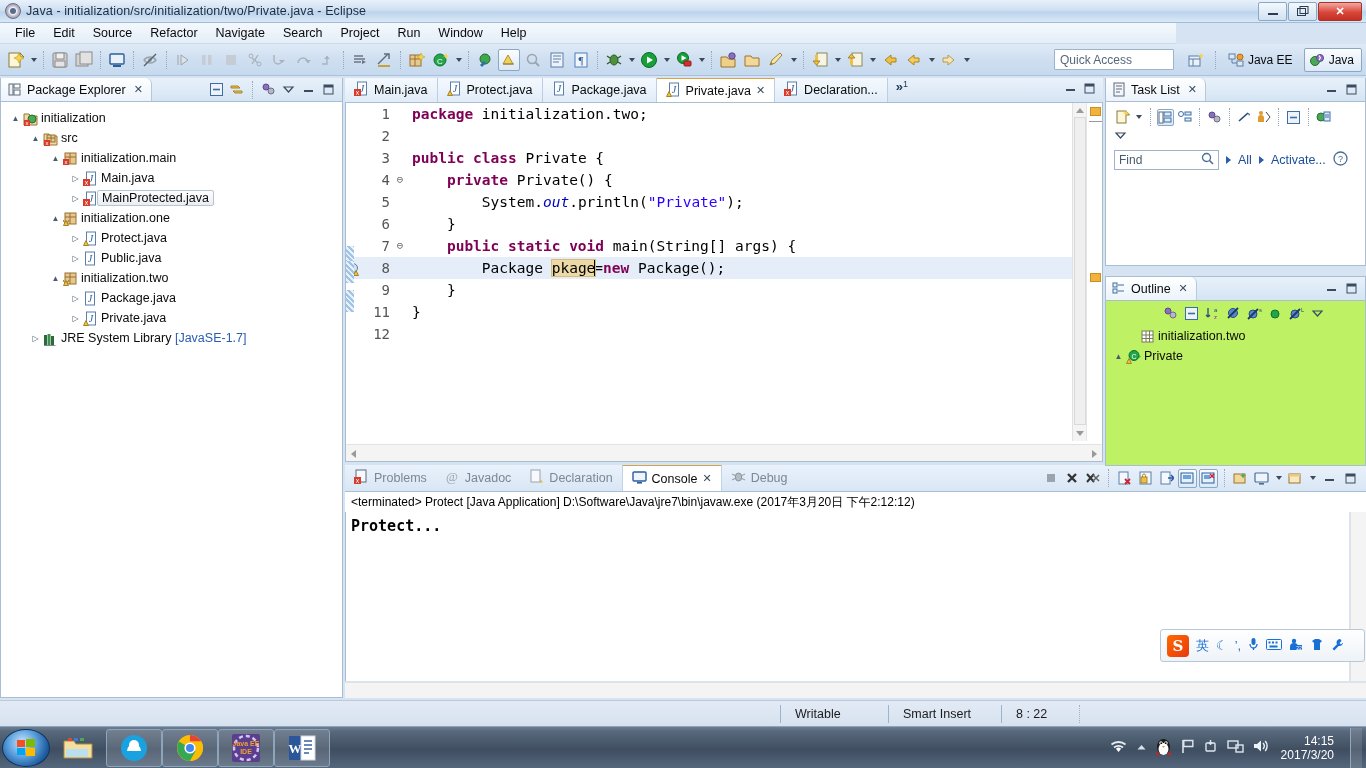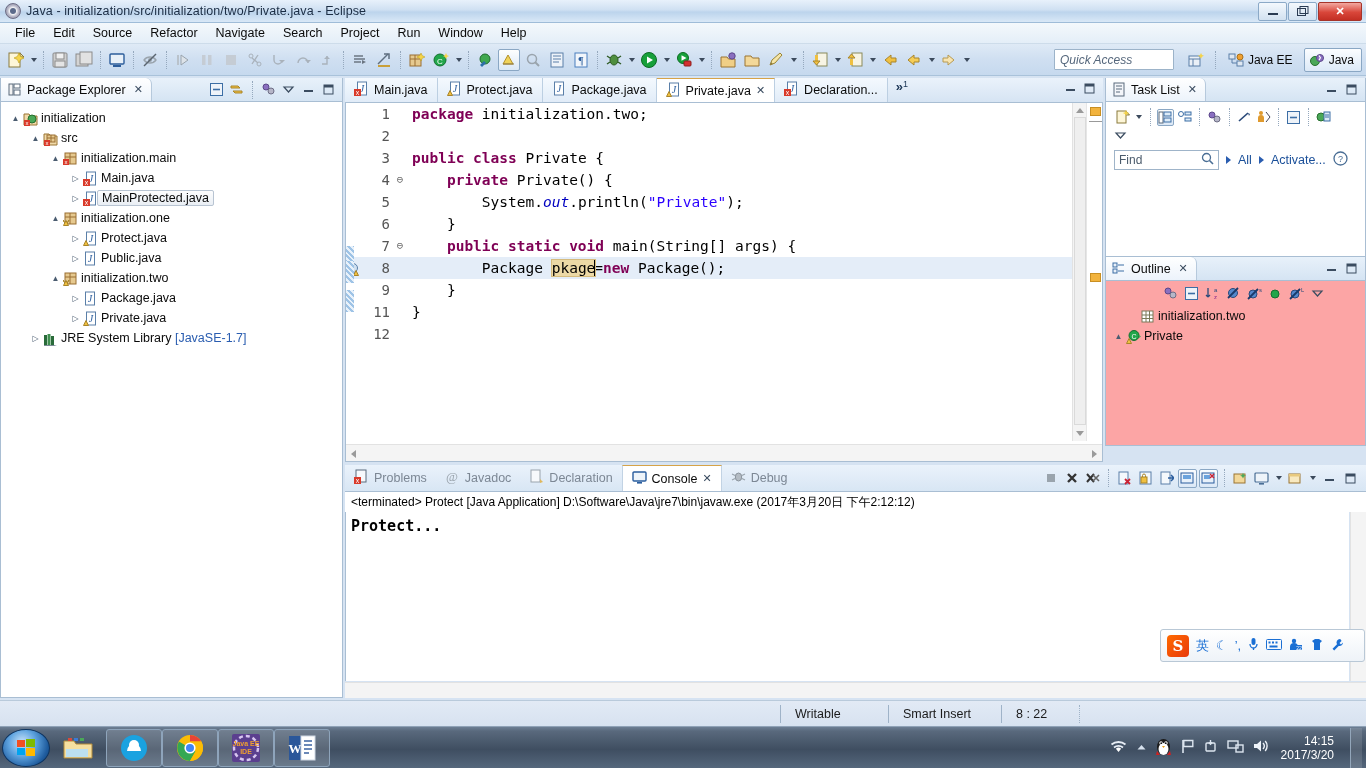--- a/index.html
+++ b/index.html
@@ -39,21 +39,21 @@
     font-size:11px; color:#2a3b52; border-radius:2px;
   }
   .winbtn.close {
     width:44px;
     background:linear-gradient(to bottom,#f2a8a0,#d9463a 55%,#c32f24);
     border:1px solid #a6342a; color:#fff; font-weight:bold;
   }
 
   
   .menubar {
-    position:absolute; left:0; top:23px; width:1366px; height:21px;
+    position:absolute; left:0; top:23px; width:1176px; height:21px;
     background:linear-gradient(to bottom,#f4f8fc,#e4eef8);
     display:flex; align-items:center; padding-left:6px;
     border-bottom:1px solid #cddcea;
   }
   .menu-item { padding:2px 9px; font-size:12.5px; color:#0a0a0a; }
 
   
   .toolbar {
     position:absolute; left:0; top:44px; width:1366px; height:32px;
     background:linear-gradient(to bottom,#dfeaf6 0%,#cfdff1 50%,#c6d9ee 100%);
@@ -63,21 +63,21 @@
   .tb { width:22px; height:22px; display:flex; align-items:center; justify-content:center; margin:0 1px; position:relative;}
   .tb svg{display:block;}
   .tb-sep { width:1px; height:18px; margin:0 4px; border-left:1px dotted #95a8bd; }
   .tb-arrow { width:11px; height:22px; display:flex;align-items:center;justify-content:center; }
   .tb-arrow:after{ content:""; border-left:3.5px solid transparent;border-right:3.5px solid transparent;border-top:4px solid #3c4a5c; }
   .tb-sel { border:1px solid #8aa7c4; background:linear-gradient(to bottom,#fdfefe,#dbe8f6); border-radius:2px; }
 
   .quick-access {
     position:absolute; right:192px; top:5px; width:120px; height:21px;
     background:#fff; border:1px solid #9cb3c9; border-radius:1px;
-    font-size:12px; color:#55677c; padding:2px 5px; line-height:17px;font-style:italic;
+    font-size:12px; color:#55677c; padding:2px 5px; line-height:17px;
   }
   .persp-area { position:absolute; right:4px; top:4px; display:flex; align-items:center; gap:3px; }
   .persp-btn {
     height:24px; display:flex; align-items:center; gap:4px; padding:2px 7px 2px 4px;
     font-size:12px; color:#0a0a0a; border:1px solid transparent; border-radius:2px;
   }
   .persp-btn.active { border:1px solid #8aa7c4; background:linear-gradient(to bottom,#fbfdff,#dce9f7); }
 
   
   .pkg-panel {
@@ -163,21 +163,21 @@
   .ct { width:19px;height:19px;display:flex;align-items:center;justify-content:center;}
   .ct.pressed{border:1px solid #8aa7c4;background:linear-gradient(to bottom,#fbfdff,#dbe8f6);border-radius:2px;}
   .cmeta { height:20px; background:#fff; font-size:12px; color:#000; padding:2px 0 0 6px; white-space:nowrap;}
   .cbody { position:absolute; left:0; top:47px; width:1004px; height:169px; background:#fff; border-left:1px solid #a9bed3;}
   .cout { font-family:"DejaVu Sans Mono","Liberation Mono",monospace; font-size:15px; font-weight:bold; padding:5px 0 0 5px;}
   .cvscroll { position:absolute; right:0; top:47px; width:16px; height:169px; background:#f4f4f4; border-left:1px solid #e2e2e2;}
   .chscroll { position:absolute; left:0; bottom:0; width:1021px; height:16px; background:#f4f4f4; border-top:1px solid #e2e2e2;}
 
   
   .task-panel { position:absolute; left:1105px; top:78px; width:261px; height:188px; background:#fff; border:1px solid #a9bed3; border-top:none;}
-  .outline-panel { position:absolute; left:1105px; top:256px; width:261px; height:190px; background:#fca5a5; border:1px solid #a9bed3;}
+  .outline-panel { position:absolute; left:1105px; top:276px; width:261px; height:190px; background:#bef264; border:1px solid #a9bed3;}
   .find-row { display:flex; align-items:center; gap:7px; padding:6px 6px 0 8px; }
   .find-box { width:105px; height:20px; border:1px solid #9fb4c9; background:#fff; display:flex; align-items:center;
               padding:0 4px; font-size:12px; color:#4a5a6b; }
   .find-box .magnifier{margin-left:auto;}
   .lnk { color:#1a4f99; font-size:12.5px; }
   .tri { width:0;height:0;border-top:4px solid transparent;border-bottom:4px solid transparent;border-left:5px solid #2a5db0;}
 
   
   .statusbar { position:absolute; left:0; top:700px; width:1366px; height:26px;
                background:linear-gradient(to bottom,#e2eaf5,#d7e2f0); border-top:1px solid #b9cadb;

